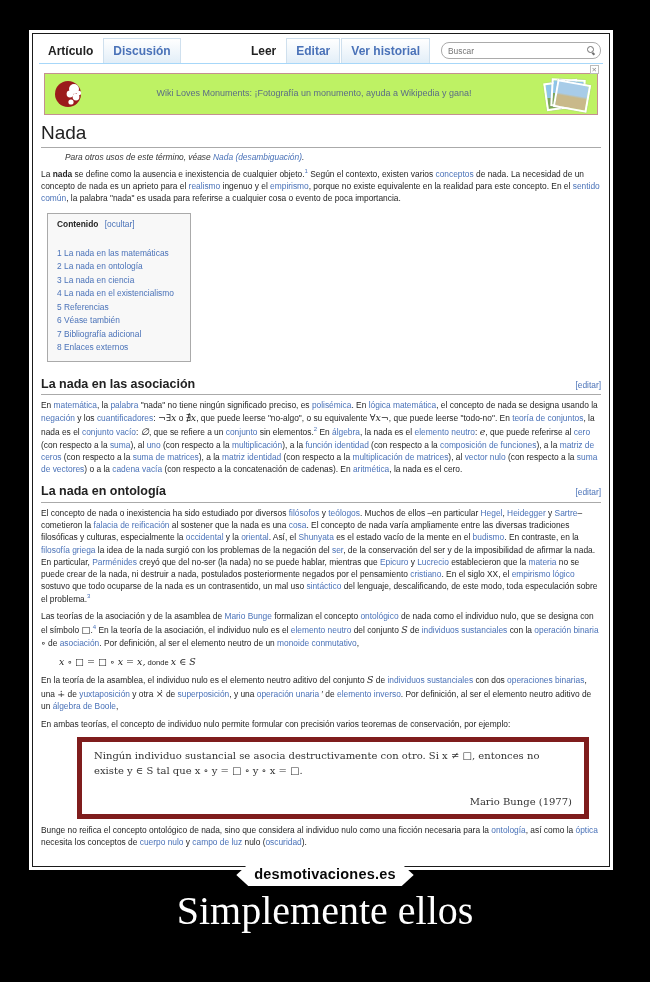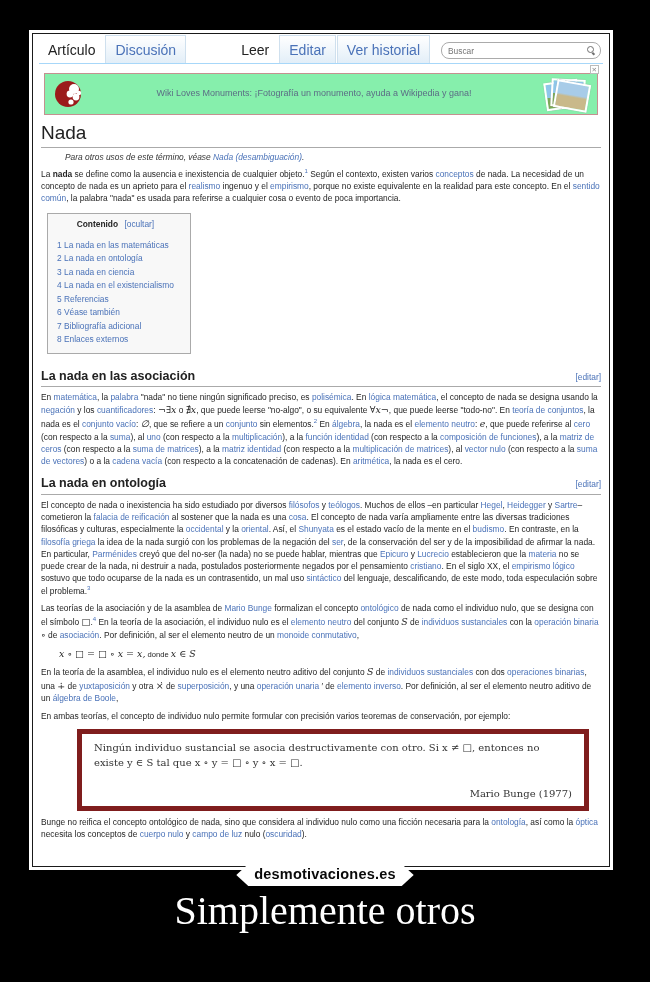--- a/index.html
+++ b/index.html
@@ -17,21 +17,21 @@
     border:1px solid #1a1a1a;color:#252525;
     font-size:8.4px;line-height:1.45;overflow:hidden;
     padding:5px 8px 0 8px;
   }
   
   .wp-header{
     display:flex;justify-content:space-between;align-items:flex-end;
     border-bottom:1px solid #a7d7f9;margin:0 -2px;height:24px;
   }
   .tabs-left,.tabs-right{display:flex;align-items:flex-end;gap:1px;}
-  .tab{padding:4px 9px 3px;font-size:14px;white-space:nowrap;}
+  .tab{padding:4px 9px 3px;font-size:12px;white-space:nowrap;font-weight:bold;}
   .tab.active{color:#222;background:#fff;}
   .tab.lnk-tab{
     color:#4a72b8;background:linear-gradient(#ffffff,#e2eef8);
     border:1px solid #cfe0ee;border-bottom:none;
   }
   .searchbox{
     display:flex;align-items:center;width:150px;height:15px;
     border:1px solid #ababab;border-radius:8px;background:#fff;
     margin:0 2px 4px 10px;padding:0 4px;
   }
@@ -45,21 +45,21 @@
     border:1.4px solid #707070;border-radius:50%;
   }
   .mag::after{
     content:"";position:absolute;left:5.6px;top:5.6px;width:3.4px;height:1.5px;
     background:#707070;transform:rotate(45deg);transform-origin:0 0;
   }
   
   .wlm{
     position:relative;display:flex;align-items:center;
     border:1px solid #c49090;margin:9px 3px 4px;height:40px;padding:0 8px;
-    background:#86efac;
+    background:#bef264;
   }
   .wlm-text{flex:1;text-align:center;color:#5b6d85;font-size:9px;}
   .wlm-logo{width:32px;height:32px;flex:0 0 auto;}
   .wlm-photos{position:relative;width:46px;height:34px;flex:0 0 auto;}
   .photo{
     position:absolute;width:30px;height:24px;border:2px solid #fff;
     box-shadow:0 0 1px #999;
     background:linear-gradient(#8ec6ea 55%,#7ca858 45%);
   }
   .photo.p1{left:2px;top:4px;transform:rotate(-8deg);}
@@ -74,21 +74,21 @@
     font-size:19px;font-weight:normal;color:#222;margin:7px 0 3px;
     border-bottom:1px solid #aaa;padding-bottom:2px;line-height:1.2;
   }
   .hatnote{margin:2px 0 4px 24px;color:#333;}
   p.para{margin:3px 0 5px;}
   
   .toc{
     display:inline-block;border:1px solid #aaa;background:#f8f8f8;
     margin:4px 0 6px 6px;padding:4px 16px 6px 9px;
   }
-  .toc-header{text-align:center;margin-bottom:8px;}
+  .toc-header{margin-bottom:16px;}
   .toc-title{font-weight:bold;color:#252525;}
   .toc-toggle{color:#4a72b8;margin-left:4px;}
   .toc ul{list-style:none;margin:0;padding:0;}
   .toc li{color:#4a72b8;line-height:13.5px;white-space:nowrap;}
   
   h2.sect{
     display:flex;justify-content:space-between;align-items:baseline;
     font-size:12.5px;font-weight:bold;color:#222;margin:9px 0 4px;
     border-bottom:1px solid #aaa;padding-bottom:2px;line-height:1.25;
   }
@@ -225,13 +225,13 @@
 
   </div>
 </div>
 
 <div class="ribbon">
   <div class="ribbon-line"></div>
   <div class="ribbon-box">desmotivaciones.es</div>
   <div class="ribbon-line"></div>
 </div>
 
-<div class="caption">Simplemente otros</div>
+<div class="caption">Simplemente ellos</div>
 
 </body></html>

